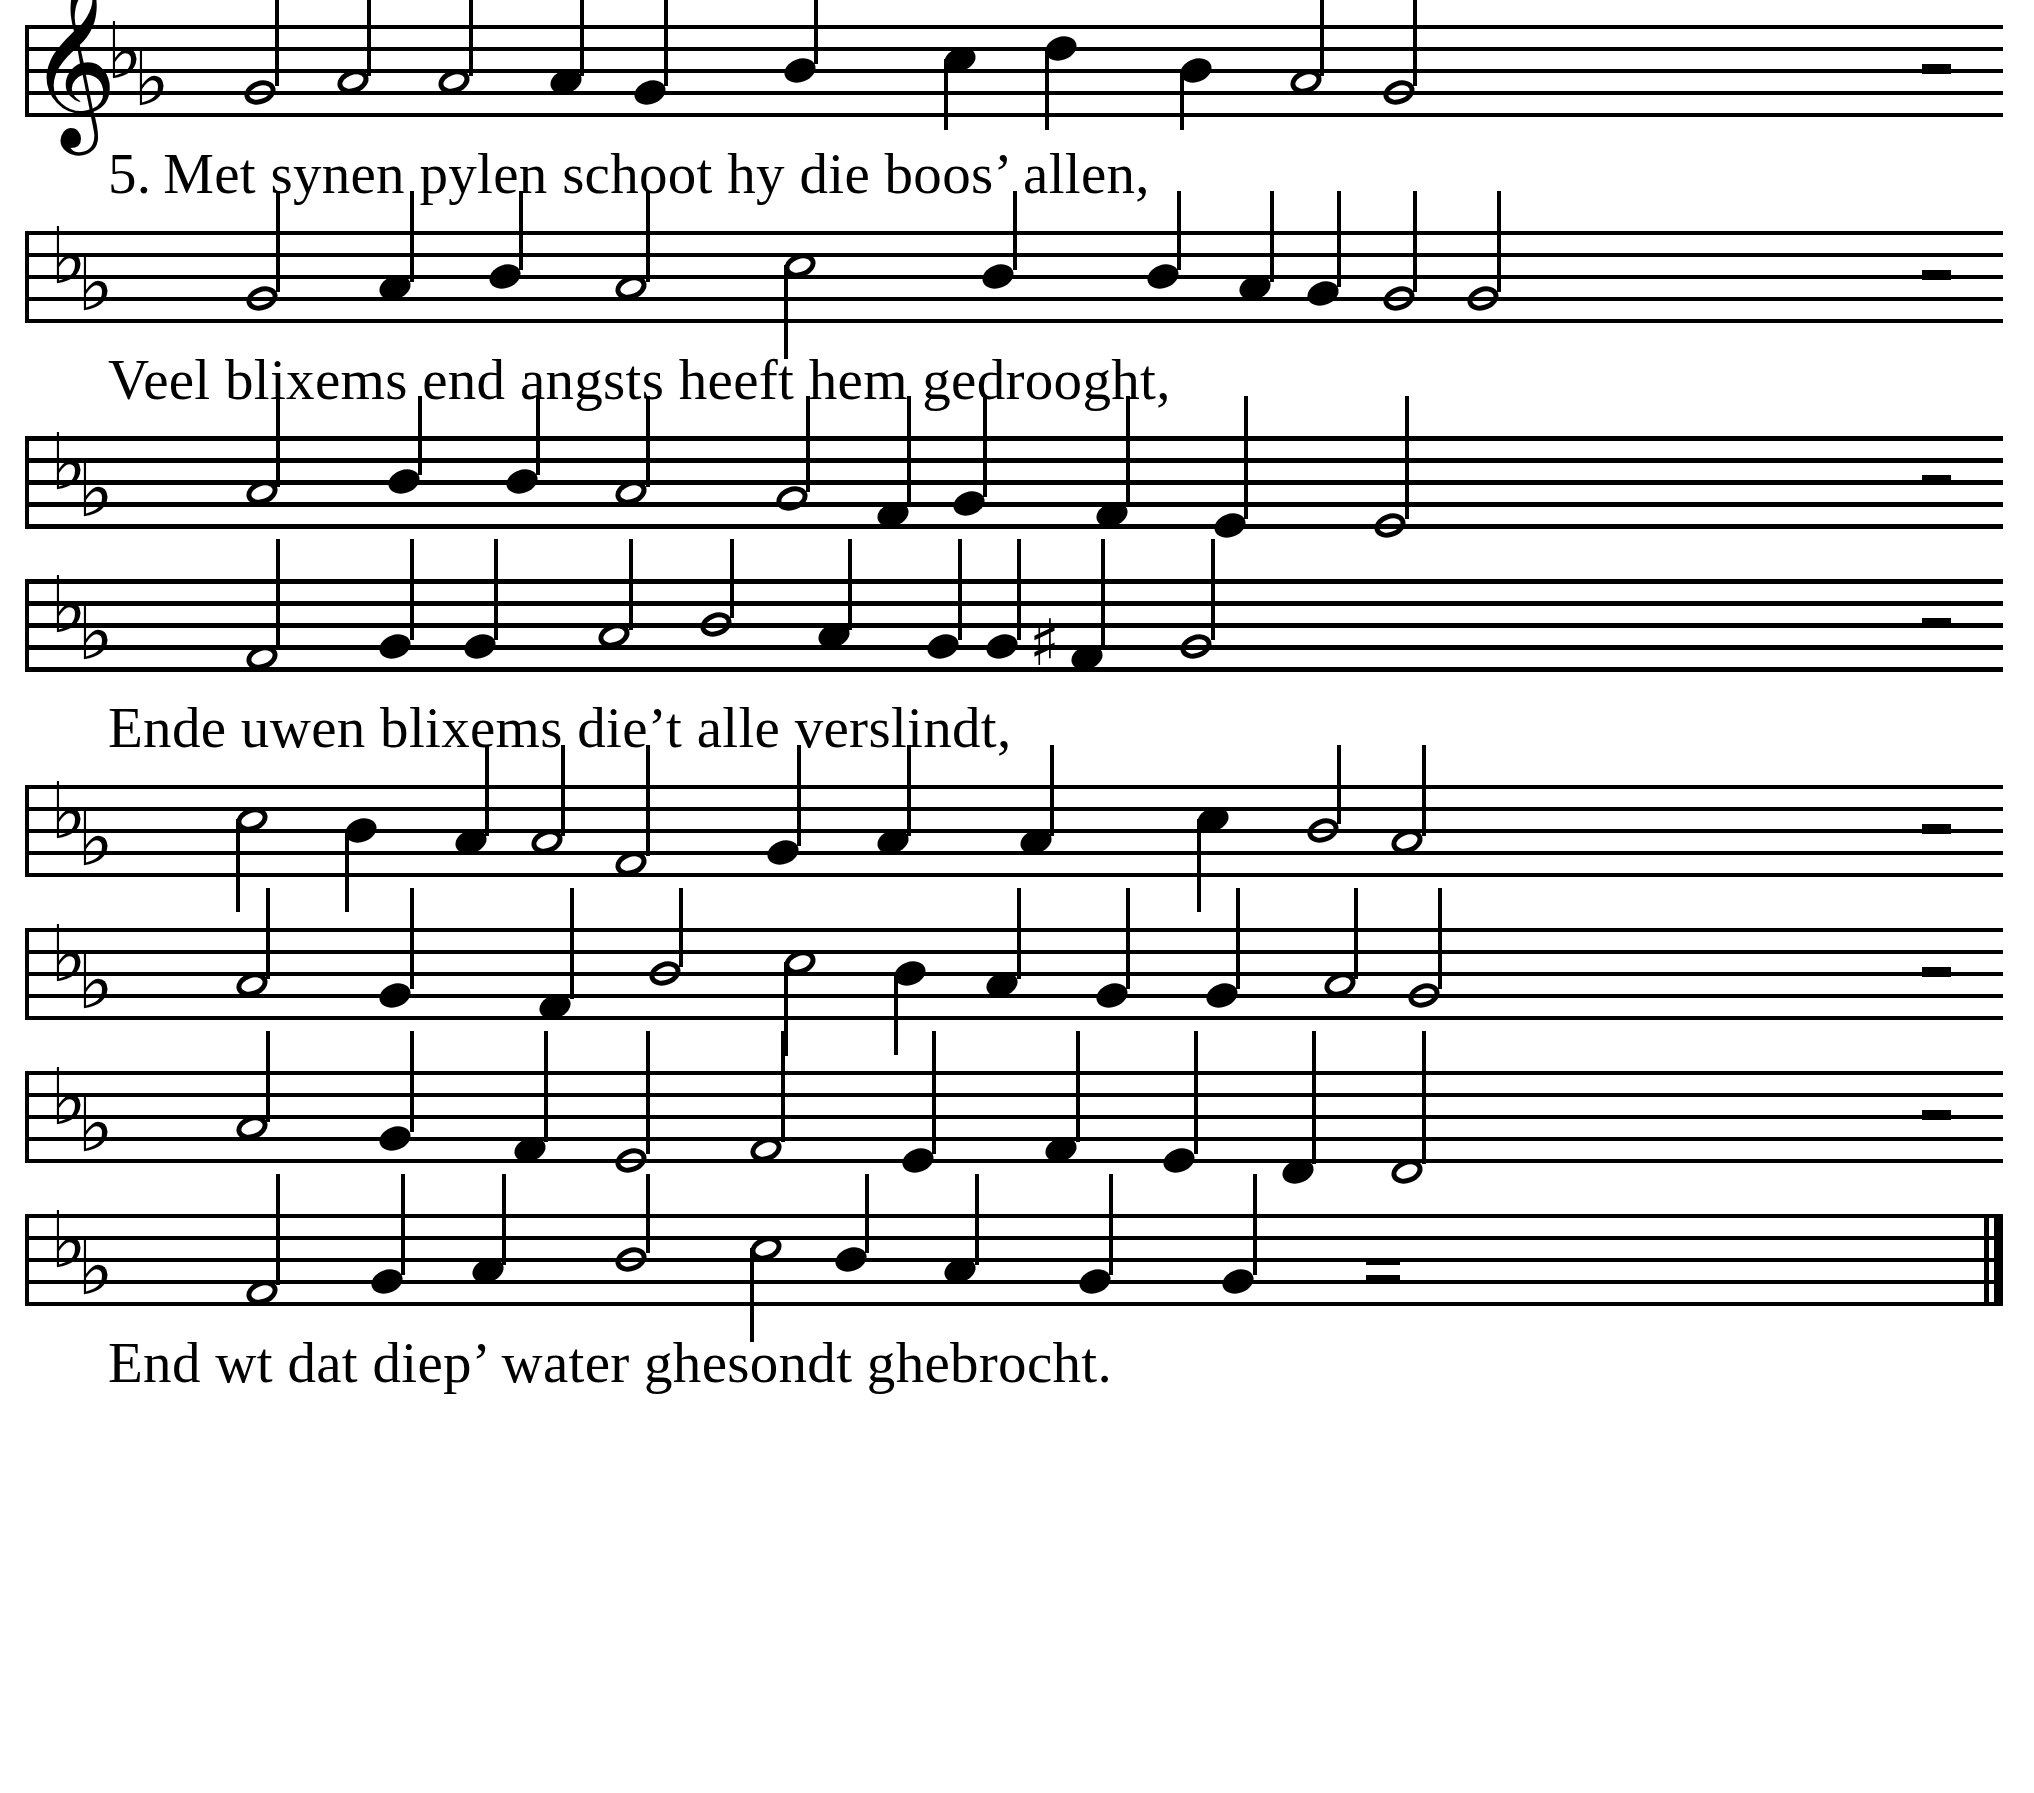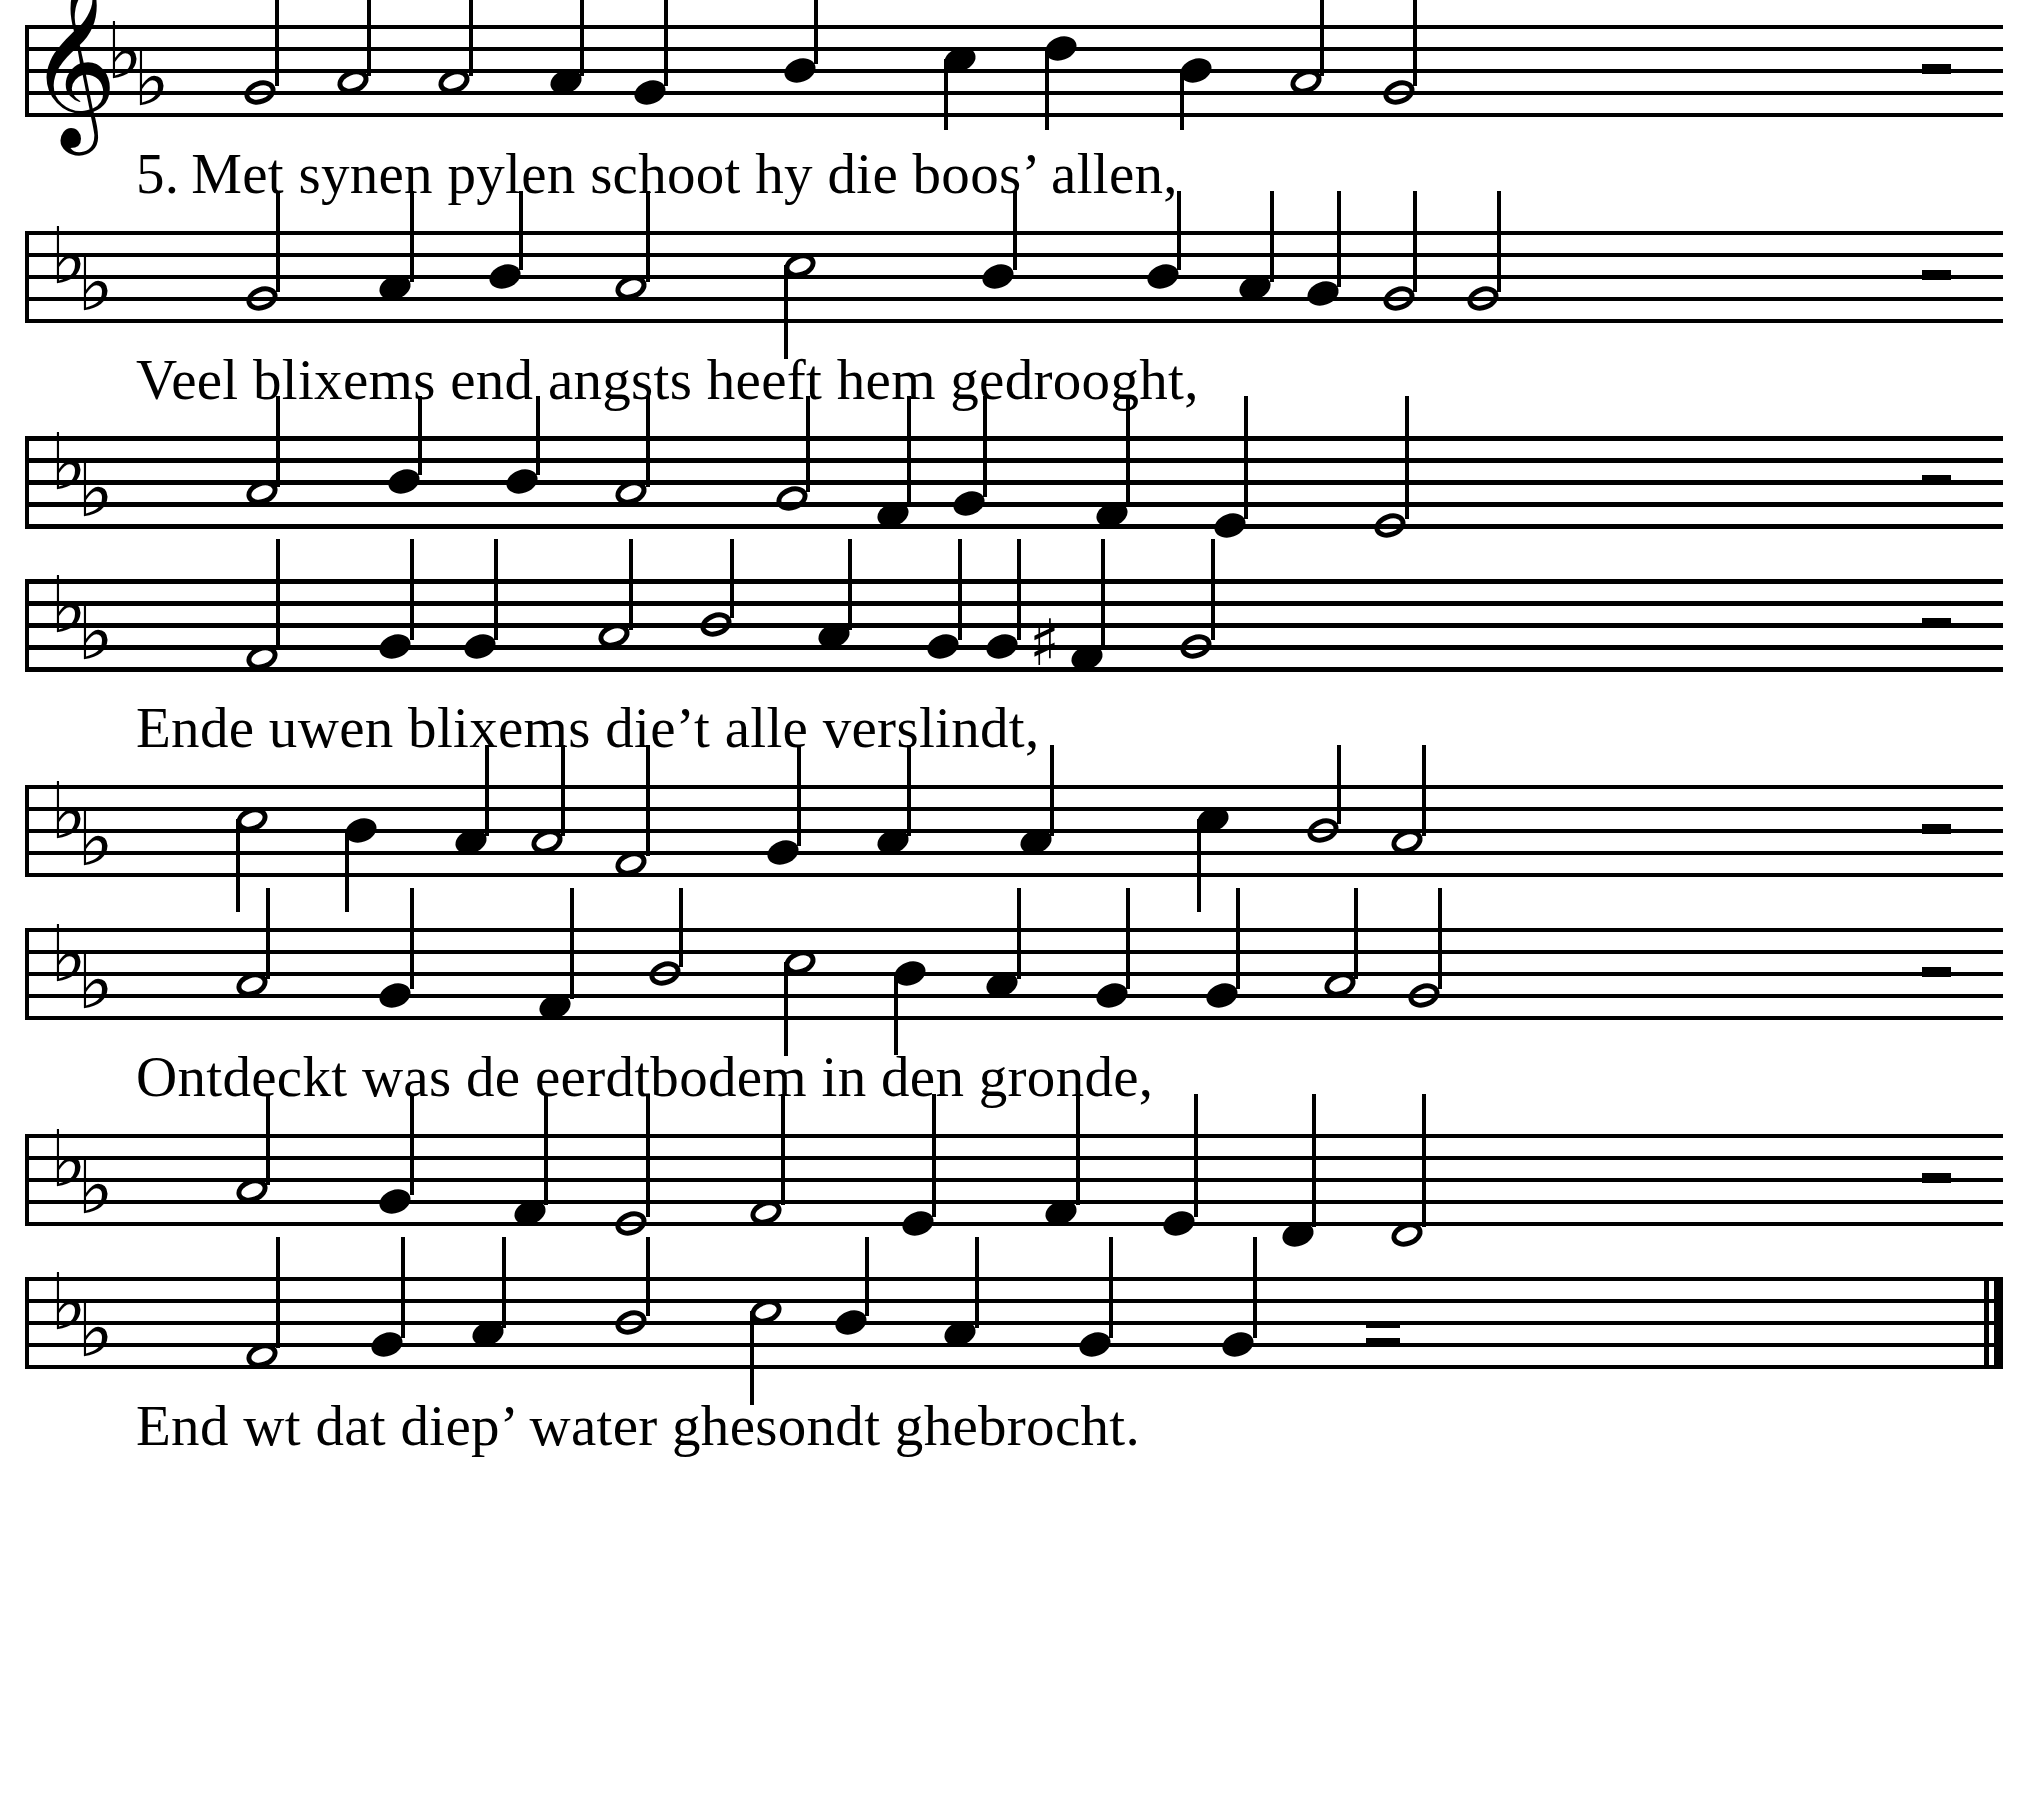--- a/index.html
+++ b/index.html
@@ -134,21 +134,20 @@
     background: #000;
   }
 
   .lyric {
     font-family: "Liberation Serif", serif;
     font-size: 57px;
     line-height: 1.1;
     padding-left: 108px;
     white-space: pre;
     letter-spacing: 0.3px;
-    margin-left: 28px;
   }
   .lyric.first {
     padding-left: 108px;
   }
   .lyric .verse-num {
     margin-right: 11.8px;
   }
 </style>
 </head>
 <body>
@@ -451,21 +450,20 @@
 
         <div class="note open" style="left:1299px; top:45px;"></div>
         <div class="stem" style="left:1329px; top:-40px; height:91px;"></div>
 
         <div class="note open" style="left:1383px; top:56px;"></div>
         <div class="stem" style="left:1413px; top:-40px; height:101px;"></div>
 
         <div class="rest" style="left:1897px; top:39px;"></div>
       </div>
     </div>
-    <div class="lyric"><span>Ontdeckt was de eerdtbodem in den gronde,</span></div>
   </div>
 
   <div class="system">
     <div class="stave-wrap">
       <div class="stave">
         <div class="line l0"></div>
         <div class="line l1"></div>
         <div class="line l2"></div>
         <div class="line l3"></div>
         <div class="line l4"></div>

